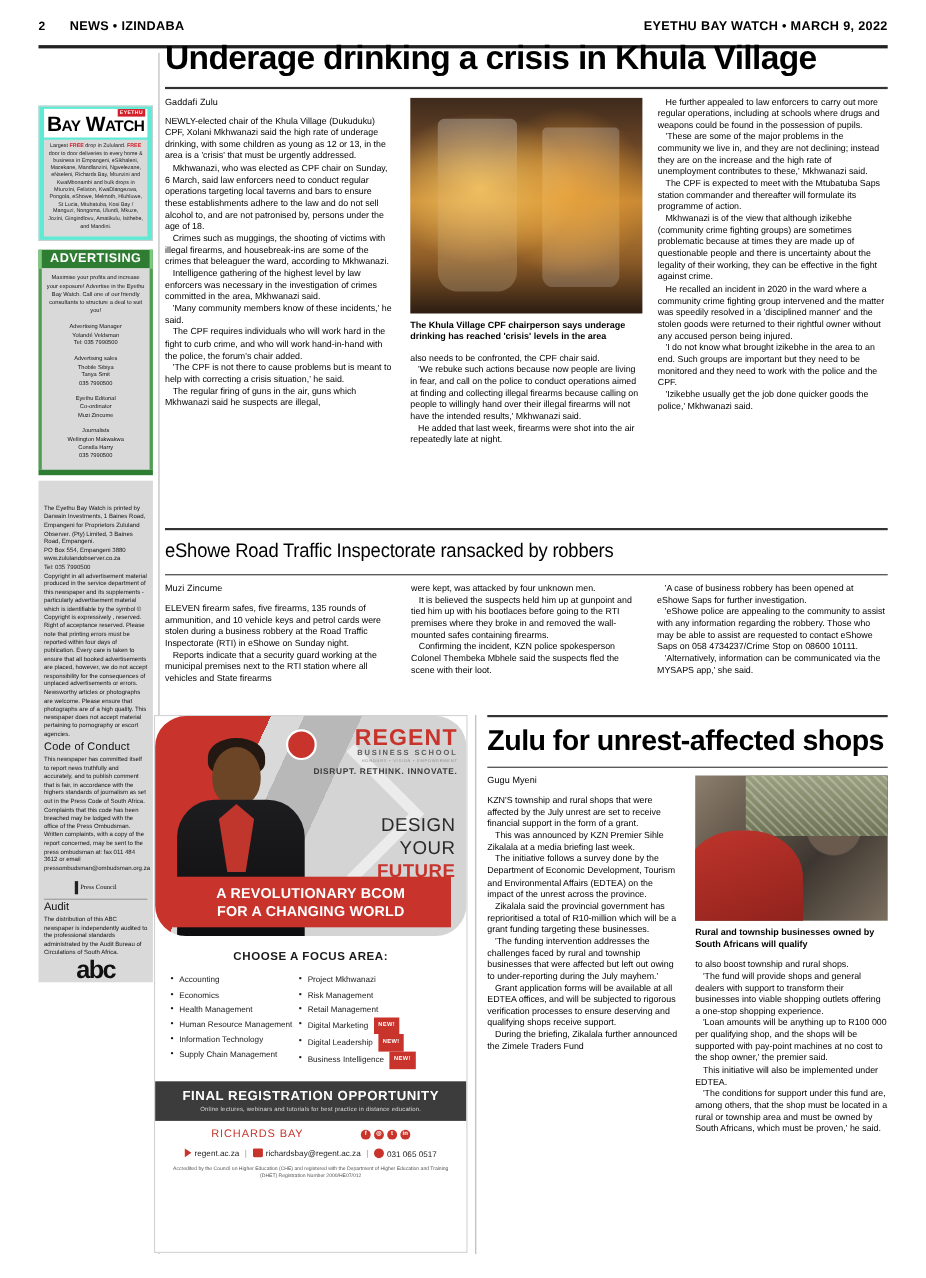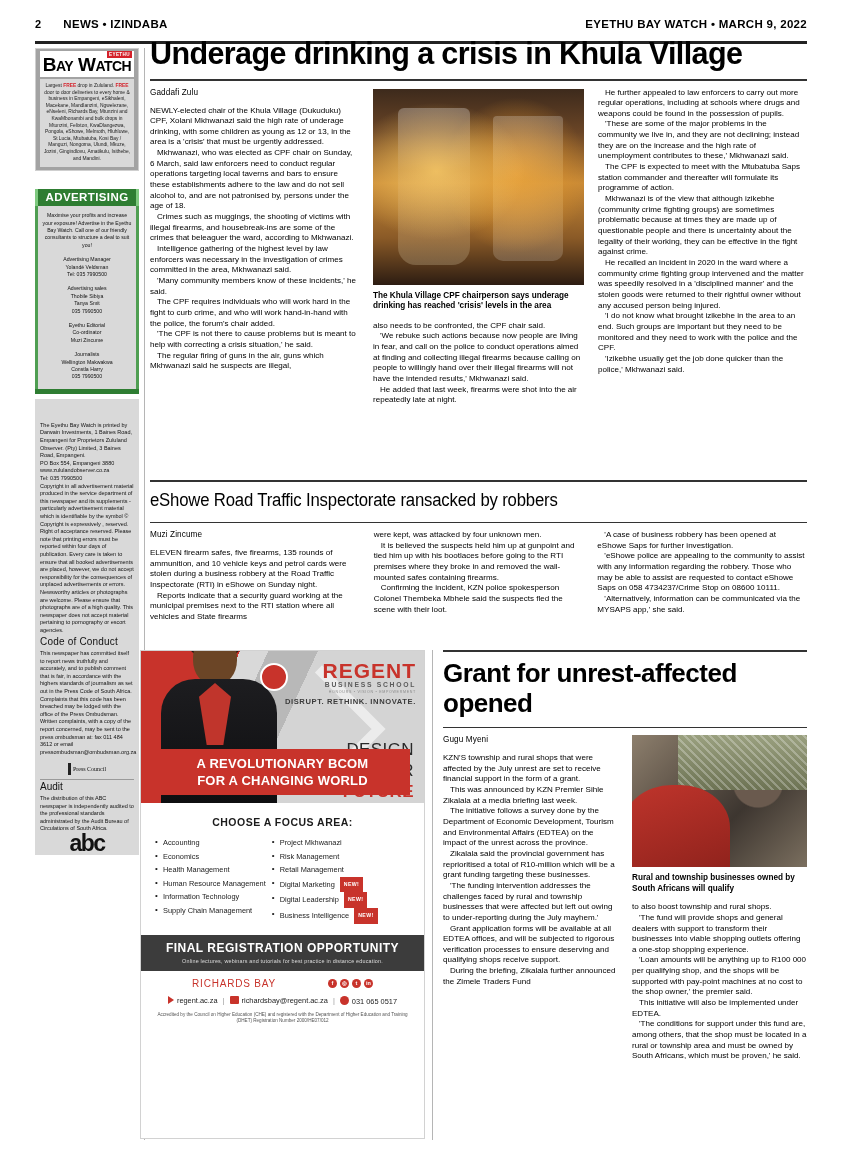--- a/index.html
+++ b/index.html
@@ -26,21 +26,21 @@
     background: #222;
   }
 
   
   .sidebar {
     position: absolute; left: 35px; top: 48px; width: 104px; height: 1092px;
     background: #fff;
   }
 
   
-  .bw-logo-box { background:#a3a3a3; border:1px solid #cfcfcf; padding:2px 4px 3px; }
+  .bw-logo-box { background:#5eead4; border:1px solid #cfcfcf; padding:2px 4px 3px;margin-top:48px; }
   .bw-logo {
     background:#fff; display:flex; align-items:flex-end; justify-content:center;
     position:relative; height:26px; overflow:hidden;
   }
   .bw-logo-txt {
     font-family:"Liberation Sans", sans-serif; font-weight:bold; font-size:19px;
     letter-spacing:-.5px; line-height:22px; white-space:nowrap;
   }
   .bw-eyethu {
     position:absolute; right:2px; top:0px; background:#d4202a; color:#fff;
@@ -49,21 +49,21 @@
   .bw-body {
     background:#d9d9d9; margin-top:2px; padding:4px 3px 5px; text-align:center;
     font-size:4.9px; line-height:6.6px; color:#1a1a1a;
   }
   .redw { color:#d4202a; font-weight:bold; }
 
   
   .ad-head {
     background:#2e7d32; color:#fff; text-align:center;
     font-size:11.5px; font-weight:bold; letter-spacing:.4px;
-    padding:2px 0 3px; margin-top:18px;
+    padding:2px 0 3px; margin-top:8px;
     border-left:3px solid #7ec97f; border-right:3px solid #7ec97f;
   }
   .ad-body {
     background:#d9d9d9; padding:6px 4px 8px; text-align:center;
     font-size:5.2px; line-height:7.4px; color:#111;
     border-left:3px solid #4f9e52; border-right:3px solid #4f9e52;
   }
   .ad-body p { margin-bottom:7px; }
   .ad-foot { height:5px; background:#2e7d32; }
 
@@ -163,24 +163,25 @@
     background:repeating-linear-gradient(45deg, rgba(255,255,255,.26) 0 2px, rgba(0,0,0,0) 2px 6px),
                linear-gradient(180deg,#9aa07f,#6d7354);
   }
 
   
   .advert {
     position:absolute; left:140px; top:650px; width:285px; height:489px;
     background:#fff; border:1px solid #d2d2d2; overflow:hidden;
   }
   .ad-hero {
-    position:relative; height:152px;
+    position:relative; height:200px;
     background:
       linear-gradient(115deg, #c8332b 0 28%, #d9d9d9 28% 36%, #b8b8b8 36% 50%, #d4d4d4 50% 100%);
     overflow:hidden;
+    border-radius:28px;
   }
   .ad-hero .chev {
     position:absolute; right:20%; top:22%; width:90px; height:90px;
     border-right:10px solid rgba(255,255,255,.55);
     border-top:10px solid rgba(255,255,255,.55);
     transform:rotate(45deg);
   }
   .ad-person {
     position:absolute; left:4px; bottom:0; width:152px; height:186px;
   }
@@ -365,21 +366,21 @@
         <p class="body ind">He added that last week, firearms were shot into the air repeatedly late at night.</p>
       </div>
       <div class="col">
         <div style="height:7px"></div>
         <p class="body ind">He further appealed to law enforcers to carry out more regular operations, including at schools where drugs and weapons could be found in the possession of pupils.</p>
         <p class="body ind">'These are some of the major problems in the community we live in, and they are not declining; instead they are on the increase and the high rate of unemployment contributes to these,' Mkhwanazi said.</p>
         <p class="body ind">The CPF is expected to meet with the Mtubatuba Saps station commander and thereafter will formulate its programme of action.</p>
         <p class="body ind">Mkhwanazi is of the view that although izikebhe (community crime fighting groups) are sometimes problematic because at times they are made up of questionable people and there is uncertainty about the legality of their working, they can be effective in the fight against crime.</p>
         <p class="body ind">He recalled an incident in 2020 in the ward where a community crime fighting group intervened and the matter was speedily resolved in a 'disciplined manner' and the stolen goods were returned to their rightful owner without any accused person being injured.</p>
         <p class="body ind">'I do not know what brought izikebhe in the area to an end. Such groups are important but they need to be monitored and they need to work with the police and the CPF.</p>
-        <p class="body ind">'Izikebhe usually get the job done quicker than the police,' Mkhwanazi said.</p>
+        <p class="body ind">'Izikebhe usually get the job done quicker goods the police,' Mkhwanazi said.</p>
       </div>
     </div>
   </div>
 
   <div class="a2">
     <div class="rule-med"></div>
     <h2 class="headline-2"><span class="hl2-stretch">eShowe Road Traffic Inspectorate ransacked by robbers</span></h2>
     <div class="rule-med"></div>
     <div class="cols3">
       <div class="col">
@@ -470,21 +471,21 @@
       <span><span class="ic-sq"></span><span>richardsbay@regent.ac.za</span></span>
       <span class="sep">|</span>
       <span><span class="ic-cir"></span><span>031 065 0517</span></span>
     </div>
 
     <div class="ad-accredit">Accredited by the Council on Higher Education (CHE) and registered with the Department of Higher Education and Training (DHET) Registration Number 2000/HE07/012</div>
   </div>
 
   <div class="a3">
     <div class="rule-med"></div>
-    <h2 class="headline-3">Grant for unrest-affected opened</h2>
+    <h2 class="headline-3">Zulu for unrest-affected shops</h2>
     <div class="rule-med"></div>
     <div class="cols2">
       <div class="col2">
         <div class="byline">Gugu Myeni</div>
         <p class="body">KZN'S township and rural shops that were affected by the July unrest are set to receive financial support in the form of a grant.</p>
         <p class="body ind">This was announced by KZN Premier Sihle Zikalala at a media briefing last week.</p>
         <p class="body ind">The initiative follows a survey done by the Department of Economic Development, Tourism and Environmental Affairs (EDTEA) on the impact of the unrest across the province.</p>
         <p class="body ind">Zikalala said the provincial government has reprioritised a total of R10-million which will be a grant funding targeting these businesses.</p>
         <p class="body ind">'The funding intervention addresses the challenges faced by rural and township businesses that were affected but left out owing to under-reporting during the July mayhem.'</p>
         <p class="body ind">Grant application forms will be available at all EDTEA offices, and will be subjected to rigorous verification processes to ensure deserving and qualifying shops receive support.</p>

